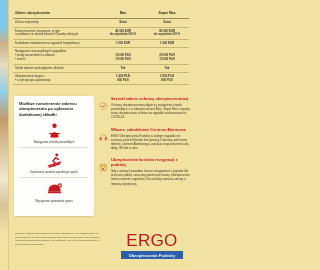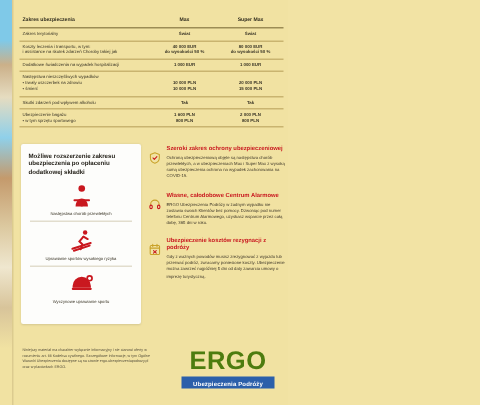--- a/index.html
+++ b/index.html
@@ -72,22 +72,22 @@
   .ben-text { font-size:2.85px; line-height:1.45; color:#40392a; }
 
   
   .footer-note {
     position:absolute; left:6px; top:232px; width:86px;
     font-size:2.45px; line-height:1.5; color:#56503c;
   }
 
   .logo-wrap { position:absolute; left:112px; top:232px; width:62px; text-align:center; }
   .logo-ergo {
-    font-size:17px; font-weight:bold; letter-spacing:0.3px;
-    color:#4d7c0f; line-height:1; font-family:"Liberation Sans", sans-serif;
+    font-size:17px; font-weight:normal; letter-spacing:0.3px;
+    color:#b91c1c; line-height:1; font-family:"Liberation Sans", sans-serif;
   }
   .logo-bar {
     margin-top:2px; background:#2b5faa; color:#ffffff;
     font-size:4px; font-weight:bold; padding:1.5px 0 1.5px 0;
     letter-spacing:0.1px;
   }
 </style>
 </head>
 <body>
 

